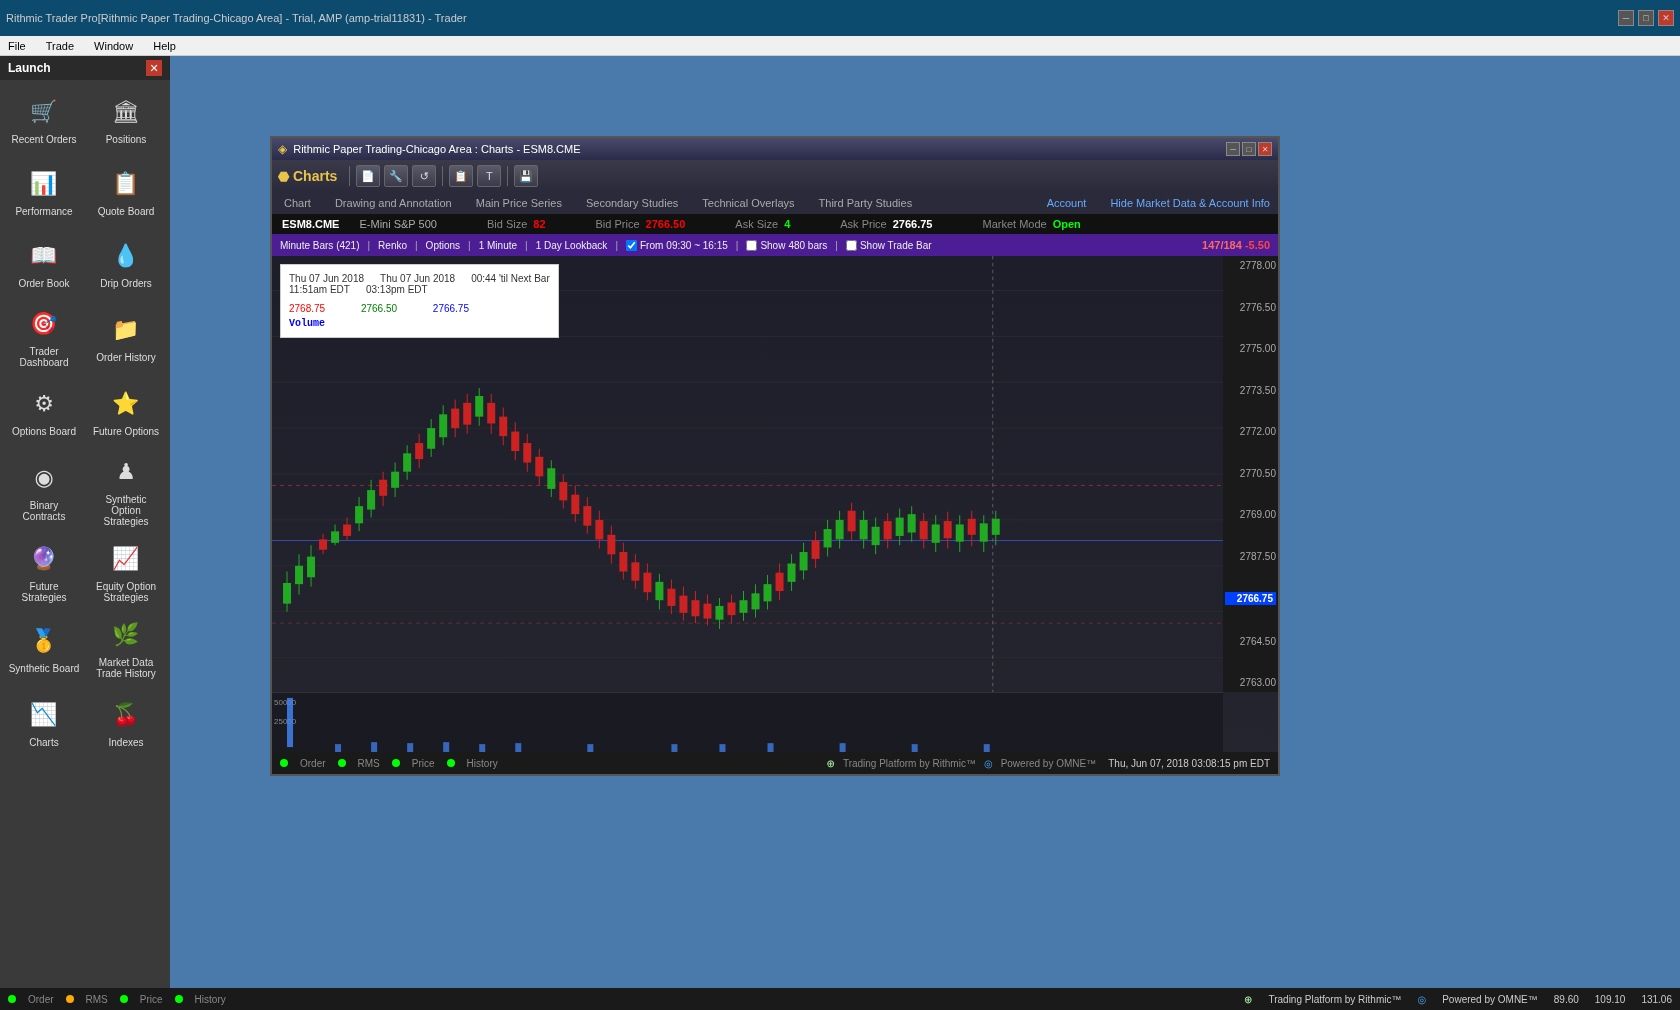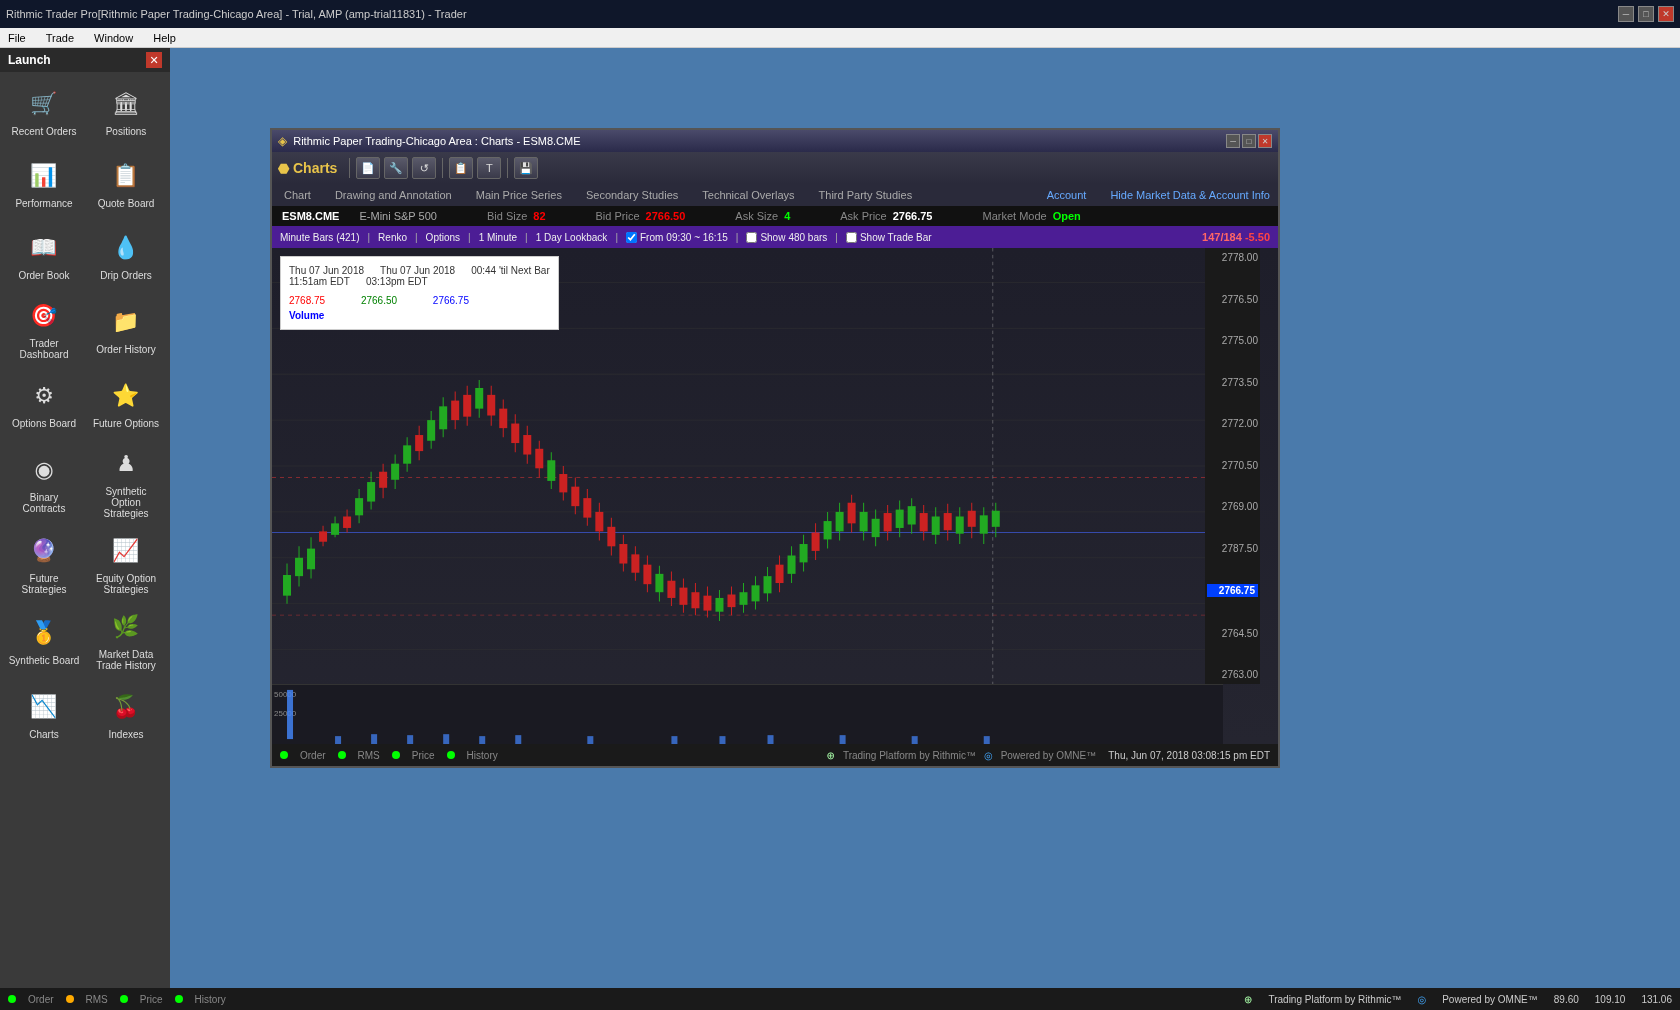--- a/index.html
+++ b/index.html
@@ -7,23 +7,23 @@
       width: 1680px;
       height: 1010px;
       background: #4a7aab;
       font-family: 'Segoe UI', Tahoma, Arial, sans-serif;
       font-size: 11px;
       overflow: hidden;
     }
 
     
     .title-bar {
-      background: #0f172a;
+      background: #0c4a6e;
       color: #ccc;
-      height: 28px;
+      height: 36px;
       display: flex;
       align-items: center;
       justify-content: space-between;
       padding: 0 6px;
       font-size: 11px;
     }
     .title-bar-controls { display: flex; gap: 4px; }
     .title-bar-btn {
       width: 16px; height: 16px;
       background: #555;
@@ -245,26 +245,26 @@
       padding: 8px;
       font-size: 10px;
       z-index: 10;
       min-width: 200px;
     }
     .tooltip-row { display: flex; gap: 16px; }
     .tooltip-label { color: #333; }
     .tooltip-val-red { color: red; }
     .tooltip-val-green { color: green; }
     .tooltip-val-blue { color: blue; }
-    .tooltip-volume { color: blue; font-weight: bold; margin-top: 4px; }
+    .tooltip-volume { color: blue; font-weight: bold; margin-top: 4px; font-family: Liberation Mono, monospace; }
 
     
     .price-scale {
       position: absolute;
-      right: 18px;
+      right: 0;
       top: 0;
       bottom: 60px;
       width: 55px;
       background: #1a1a1a;
       display: flex;
       flex-direction: column;
       justify-content: space-between;
       padding: 4px 2px;
       color: #aaa;
       font-size: 10px;

